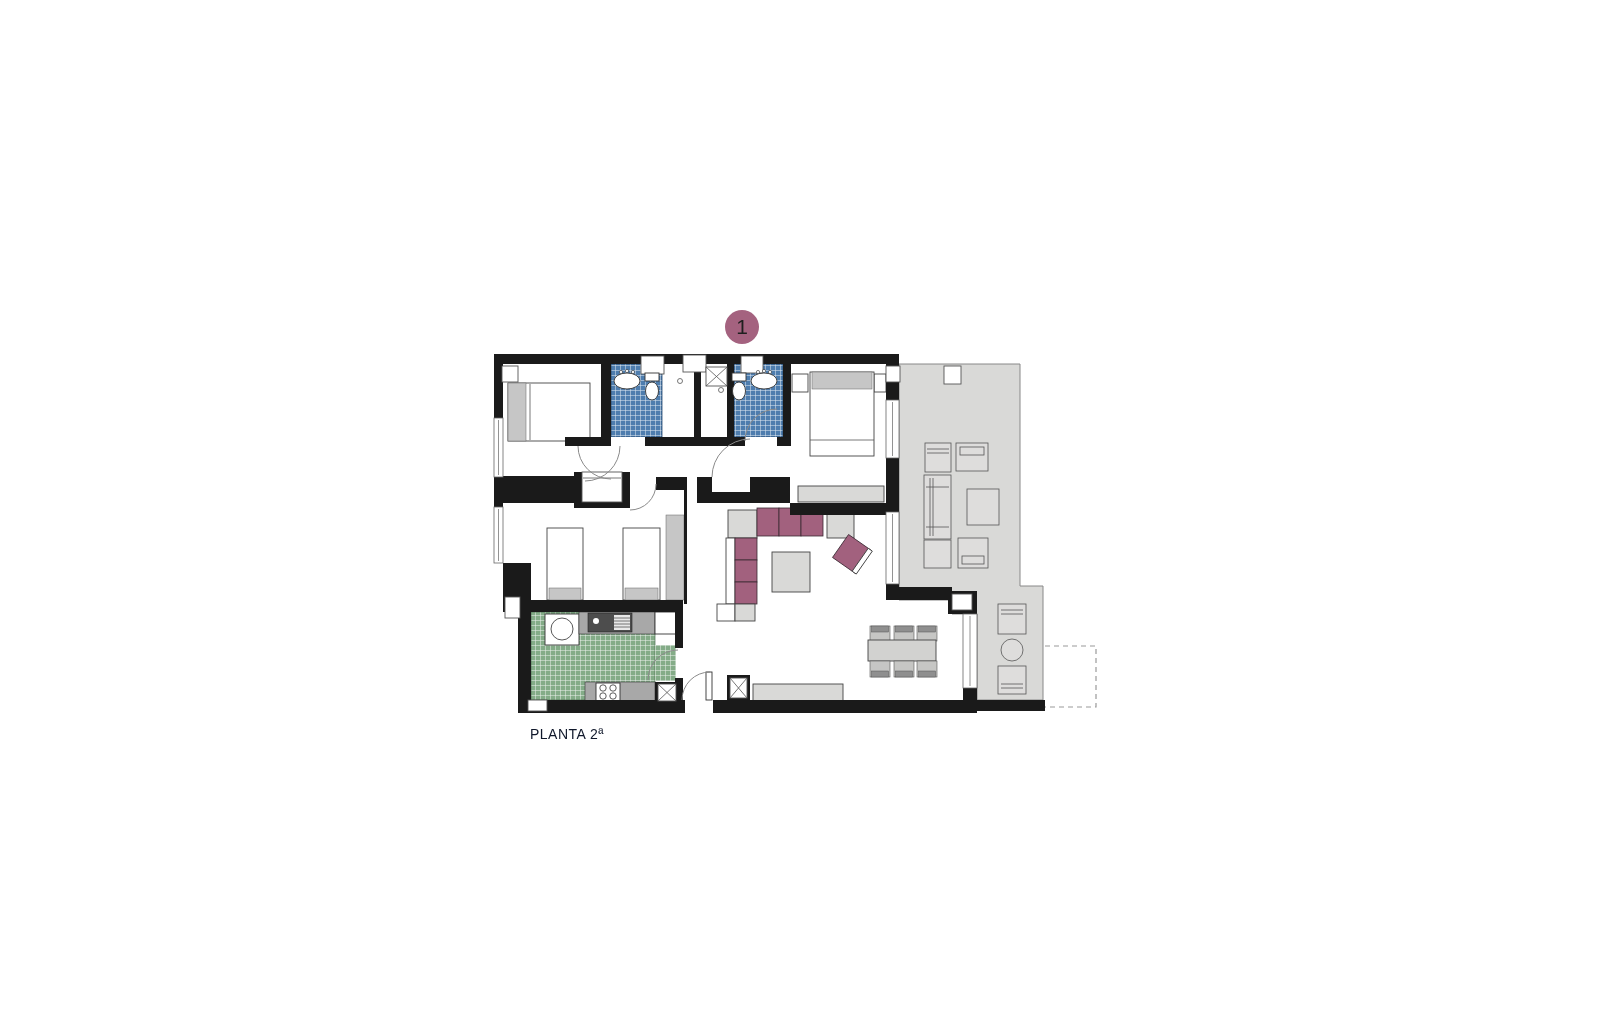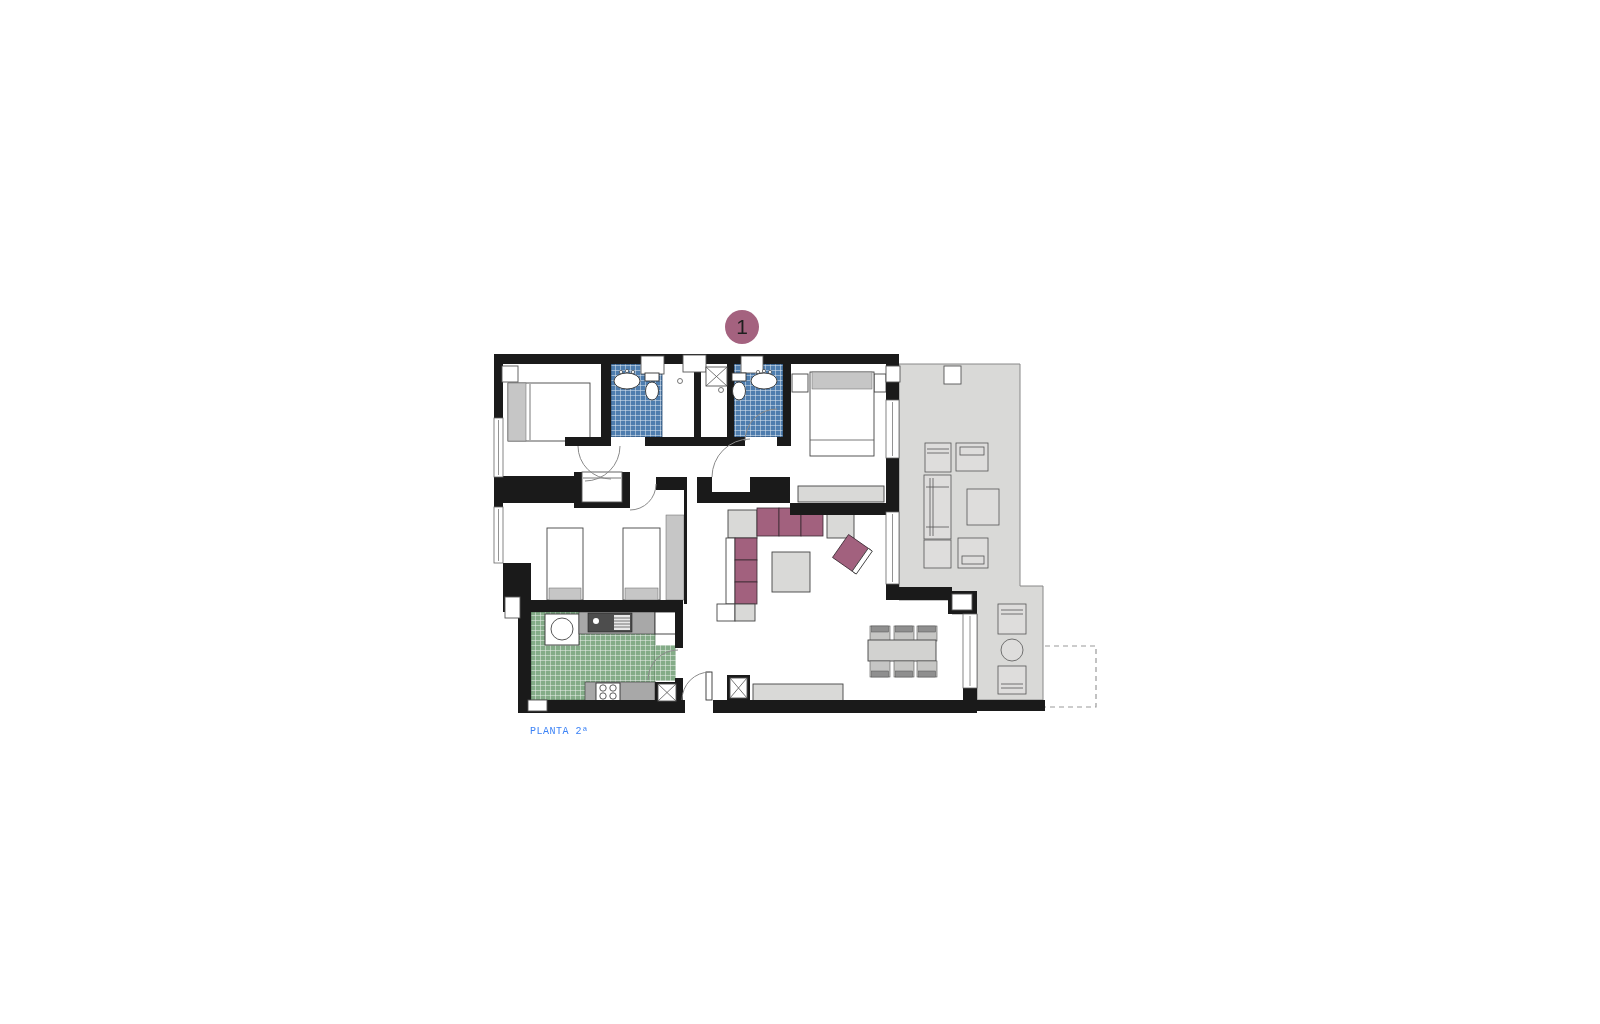--- a/index.html
+++ b/index.html
@@ -28,21 +28,21 @@
   .counter{fill:var(--counter_gray);stroke:#333;stroke-width:0.6;}
   .terrace{fill:var(--terrace);stroke:#888;stroke-width:1;}
   .dash{fill:none;stroke:#9a9a9a;stroke-width:1.2;stroke-dasharray:5 4;}
   .chair-dark{fill:#8f8f8f;stroke:#555;stroke-width:0.5;}
   .chair-body{fill:#c6c6c4;stroke:#555;stroke-width:0.6;}
   .xline{stroke:#555;stroke-width:0.8;}
 
   .badge{position:absolute;width:34px;height:34px;border-radius:50%;
          background:var(--badge);display:flex;align-items:center;justify-content:center;
          font-size:21px;color:#1f1f1f;}
-  .floor-label{position:absolute;font-size:10px;color:#3b82f6;letter-spacing:0.5px;font-family:Liberation Mono, monospace;}
+  .floor-label{position:absolute;font-size:14px;color:#0f172a;letter-spacing:0.5px;}
 </style>
 </head>
 <body>
 
 <div class="canvas">
 
   <svg class="plan-svg" width="1600" height="1024" viewBox="0 0 1600 1024">
     <defs>
       <pattern id="tileBlue" width="5" height="5" patternUnits="userSpaceOnUse">
         <rect width="5" height="5" style="fill:var(--tile_blue)"></rect>

